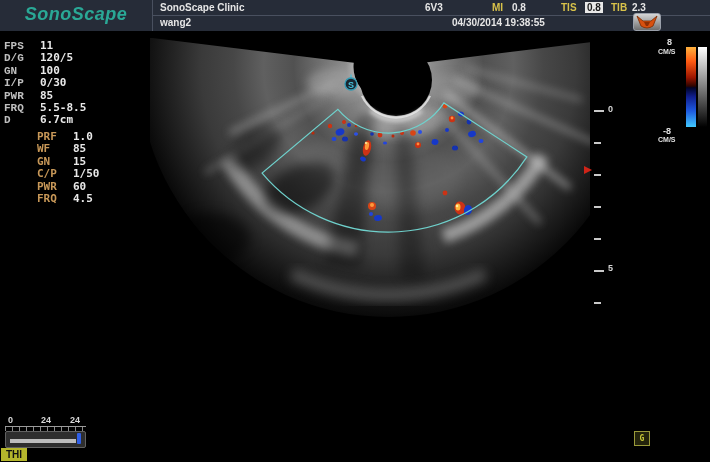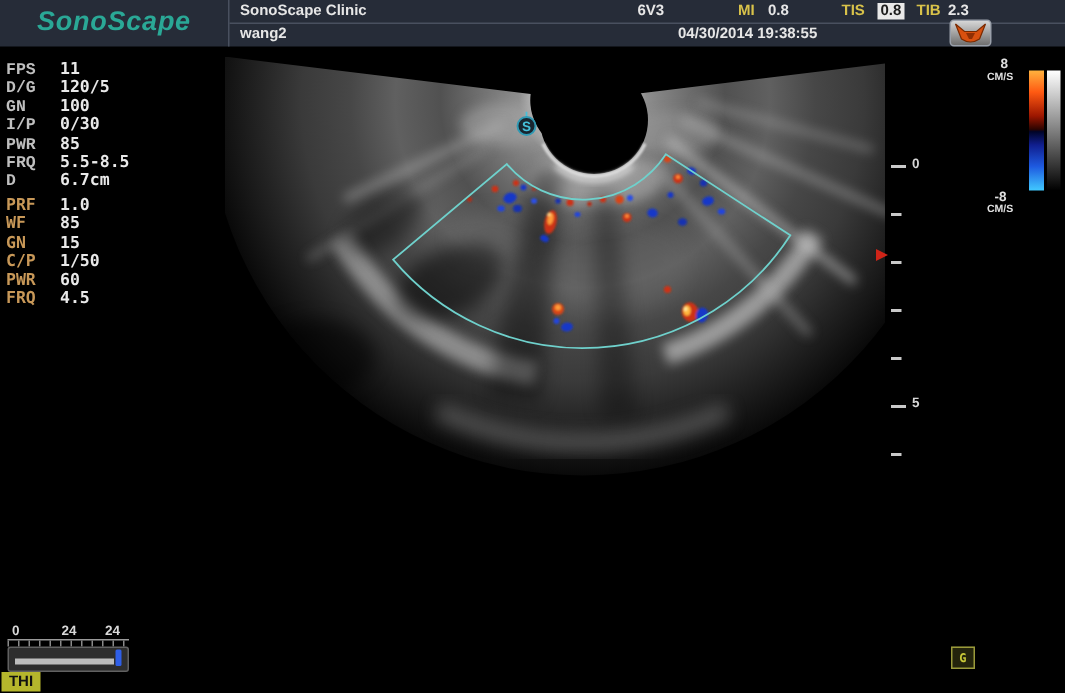--- a/index.html
+++ b/index.html
@@ -15,21 +15,21 @@
   .h-yellow{color:#d8c24a;}
   .tis-val{background:#e9e9e9;color:#1c1c1c;padding:0 2px;}
   .probe-btn{position:absolute;left:633px;top:13px;width:28px;height:18px;border:1px solid #9aa0aa;
              border-radius:3px;background:linear-gradient(#d6d6d6,#6f6f6f);padding:0;cursor:pointer;}
   
   .params{position:absolute;left:4px;font-size:11px;font-weight:bold;
           font-family:"DejaVu Sans Mono","Liberation Mono",monospace;}
   .params .row{height:12.4px;line-height:12.4px;white-space:nowrap;}
   .params .lbl{display:inline-block;width:36px;}
   .b-params{top:40px;}  .b-params .lbl{color:#bfbfbf;font-family:Liberation Mono, monospace;}
-  .c-params{top:131px;} .c-params .lbl{color:#c89858;}
+  .c-params{top:131px;} .c-params .lbl{color:#c89858;margin-left:33px;}
   .params .val{color:#e9e9e9;}
   
   .image-area{position:absolute;left:150px;top:38px;width:440px;height:300px;background:#000;overflow:hidden;}
   
   .ruler .tick{position:absolute;left:594px;width:7px;height:2px;background:#c9c9c9;}
   .ruler .tick.major{width:10px;}
   .ruler .rlabel{position:absolute;left:608px;font-size:9px;font-weight:bold;color:#d6d6d6;}
   .focus-arrow{position:absolute;left:584px;top:166px;width:0;height:0;
                border-top:4px solid transparent;border-bottom:4px solid transparent;
                border-left:8px solid #cf2418;cursor:pointer;}

